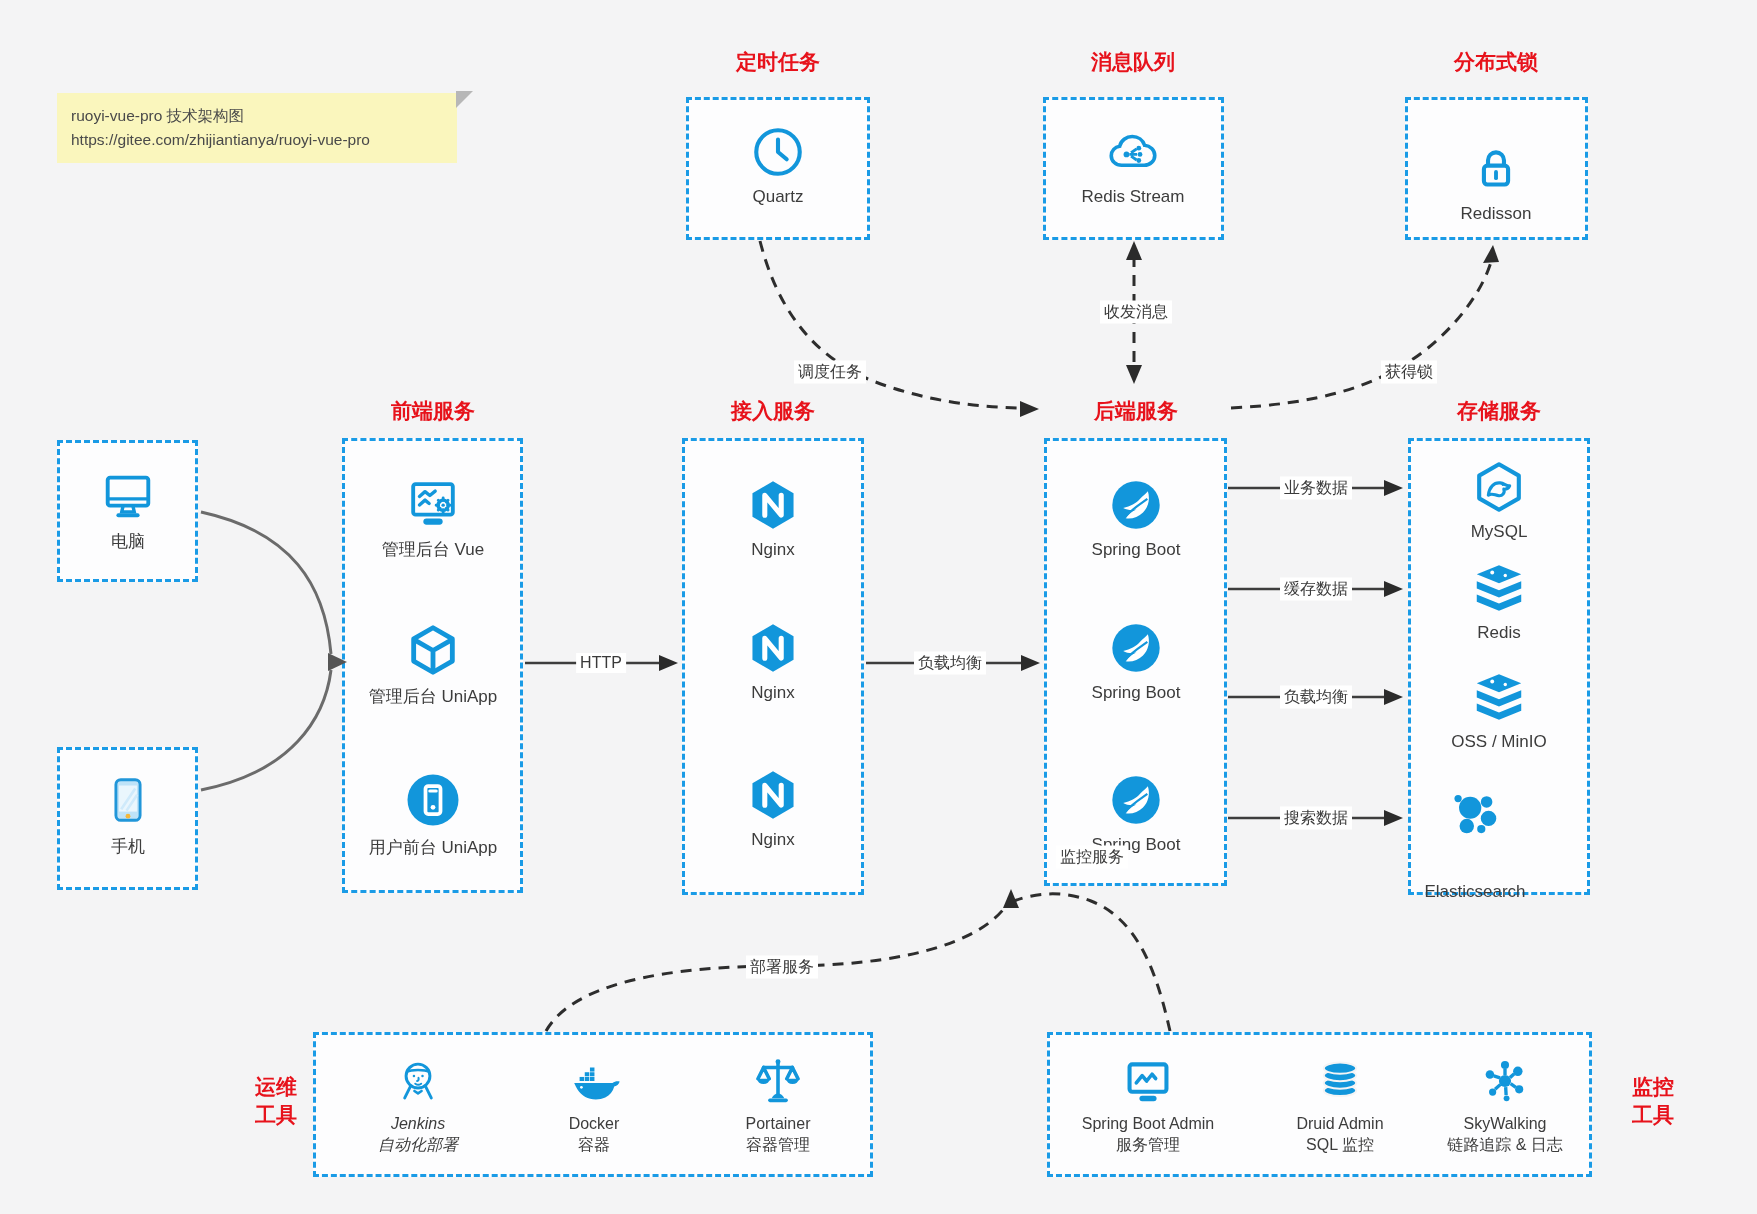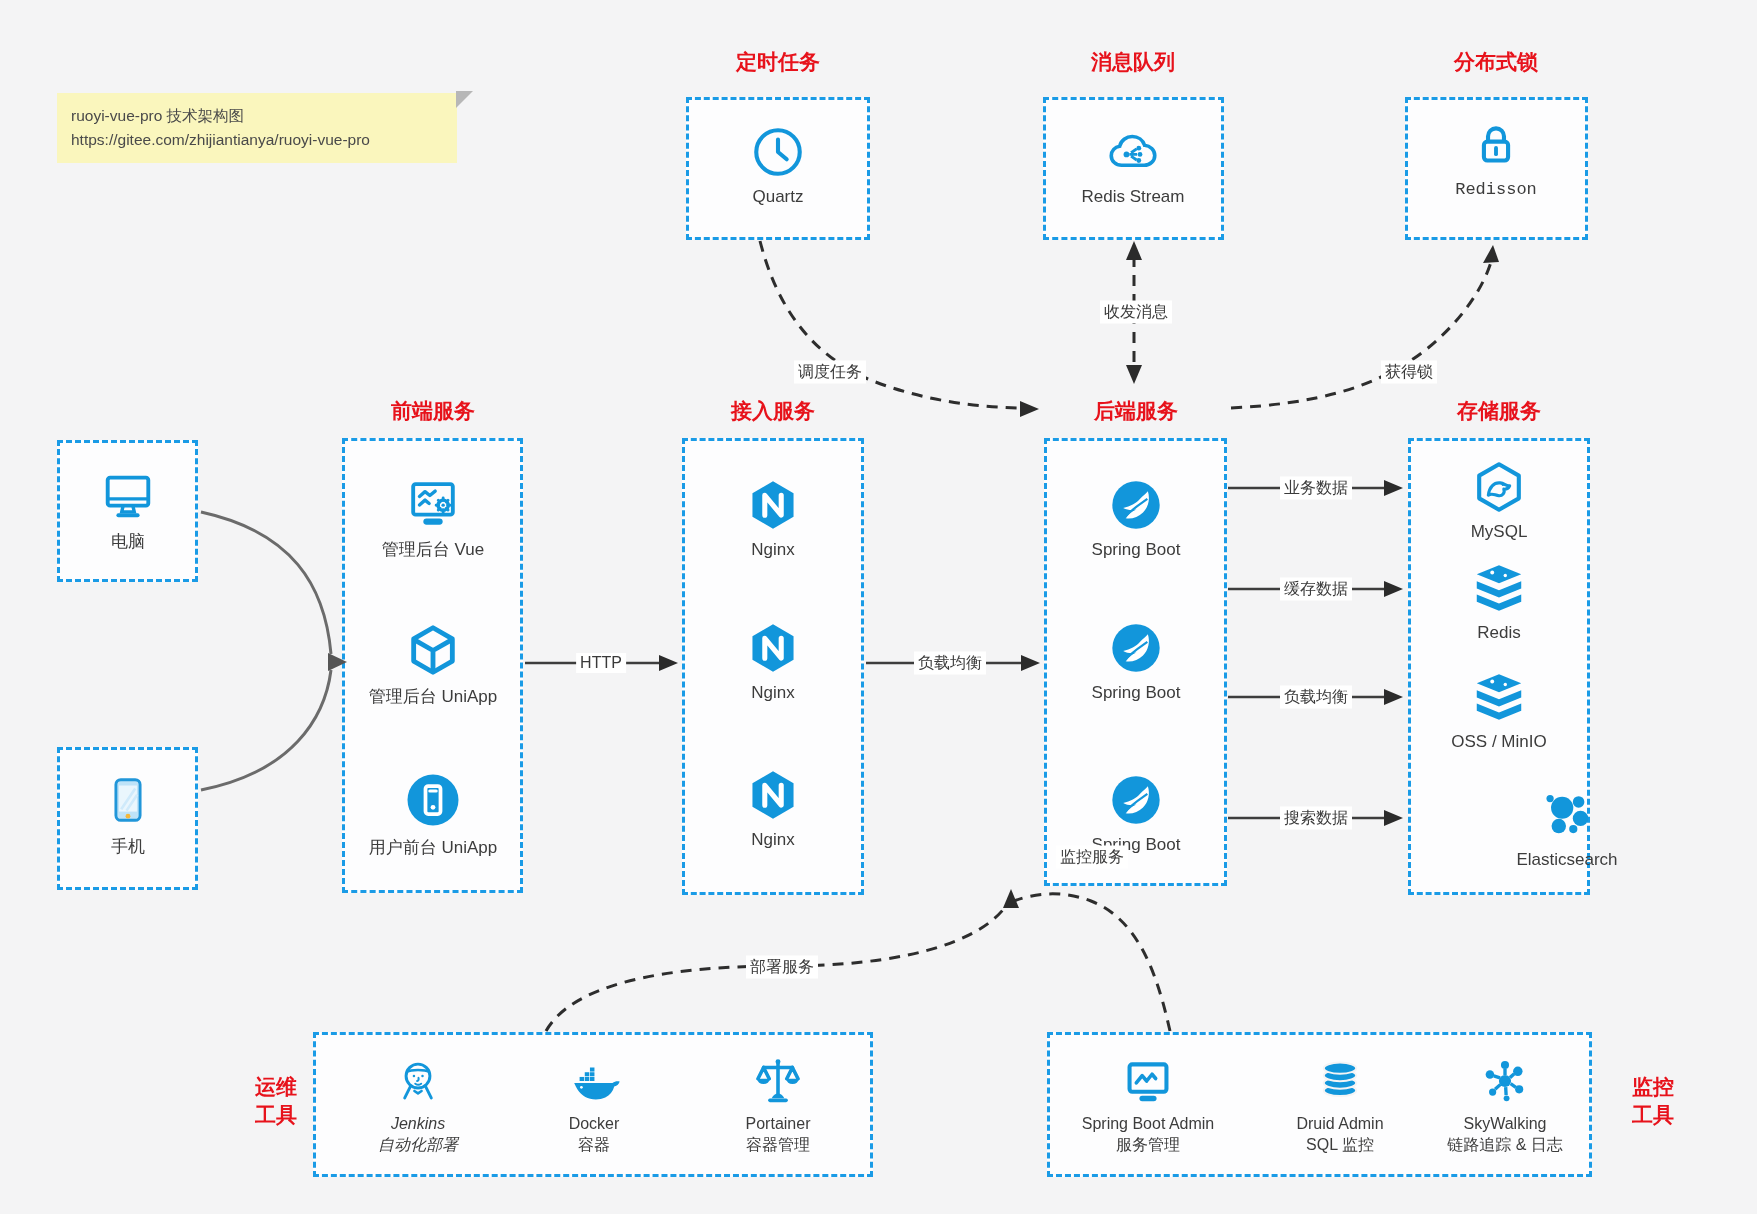--- a/index.html
+++ b/index.html
@@ -110,21 +110,21 @@
             <circle cx="14.9" cy="13" r="1"></circle>
             <circle cx="14.4" cy="15.5" r="1"></circle>
       </g>
     </svg>
       </span>
     <div class="lbl">Redis Stream</div>
   </div>
 
   <div class="btitle" style="left:1496px;top:48px;">分布式锁</div>
   <div class="box" style="left:1405px;top:97px;width:183px;height:143px;"></div>
-  <div class="node" style="left:1406px;top:116px;font-family:Liberation Mono, monospace;">
+  <div class="node" style="left:1406px;top:140px;">
     <span>
         <svg width="58" height="58" viewBox="0 0 24 24">
       <rect x="7" y="10.6" width="10" height="7.8" rx="1.4" fill="none" stroke="#1296db" stroke-width="1.7"></rect>
       <path d="M8.7 10.6V8.4a3.3 3.3 0 016.6 0v2.2" fill="none" stroke="#1296db" stroke-width="1.7"></path>
       <path d="M12 13.2v2.6" stroke="#1296db" stroke-width="1.6" stroke-linecap="round"></path>
     </svg>
       </span>
     <div class="lbl">Redisson</div>
   </div>
 
@@ -289,21 +289,21 @@
         <path d="M12 2.6l9.2 3.7L12 10 2.8 6.3z"></path>
         <path d="M2.8 9.2l9.2 3.7 9.2-3.7v3L12 15.9 2.8 12.2z"></path>
         <path d="M2.8 14.7l9.2 3.7 9.2-3.7v3L12 21.4 2.8 17.7z"></path>
       </g>
       <circle cx="9.2" cy="5.6" r=".8" fill="#fff"></circle>
           <circle cx="14.6" cy="6.8" r=".7" fill="#fff"></circle>
     </svg>
       </span>
     <div class="lbl">OSS / MinIO</div>
   </div>
-  <div class="node" style="left:1477px;top:786px;">
+  <div class="node" style="left:1385px;top:786px;gap:32px;">
     <span>
         <svg width="58" height="58" viewBox="0 0 24 24">
       <g fill="#1296db">
         <circle cx="10" cy="9" r="4.6"></circle>
             <circle cx="16.8" cy="6.6" r="2.4"></circle>
             <circle cx="17.6" cy="13.4" r="3.2"></circle>
         <circle cx="8.6" cy="16.6" r="3"></circle>
             <circle cx="14.6" cy="17.8" r="1.7"></circle>
             <circle cx="5" cy="5.2" r="1.5"></circle>
       </g>

